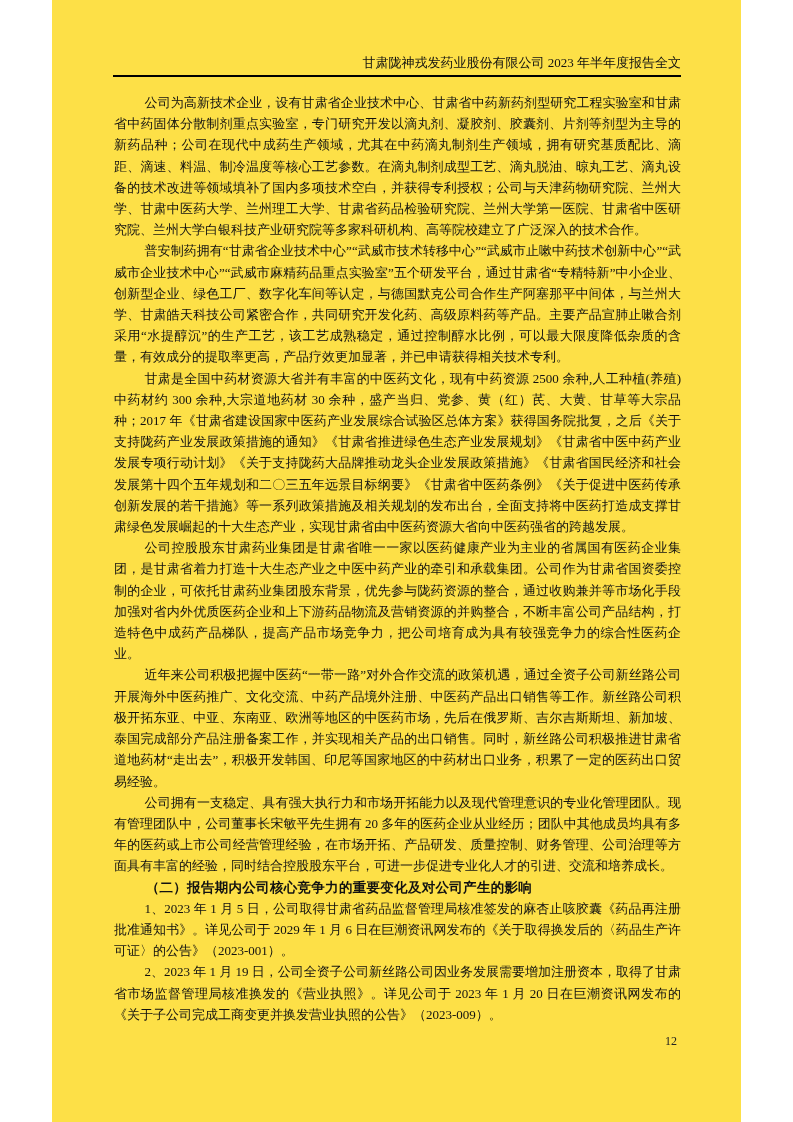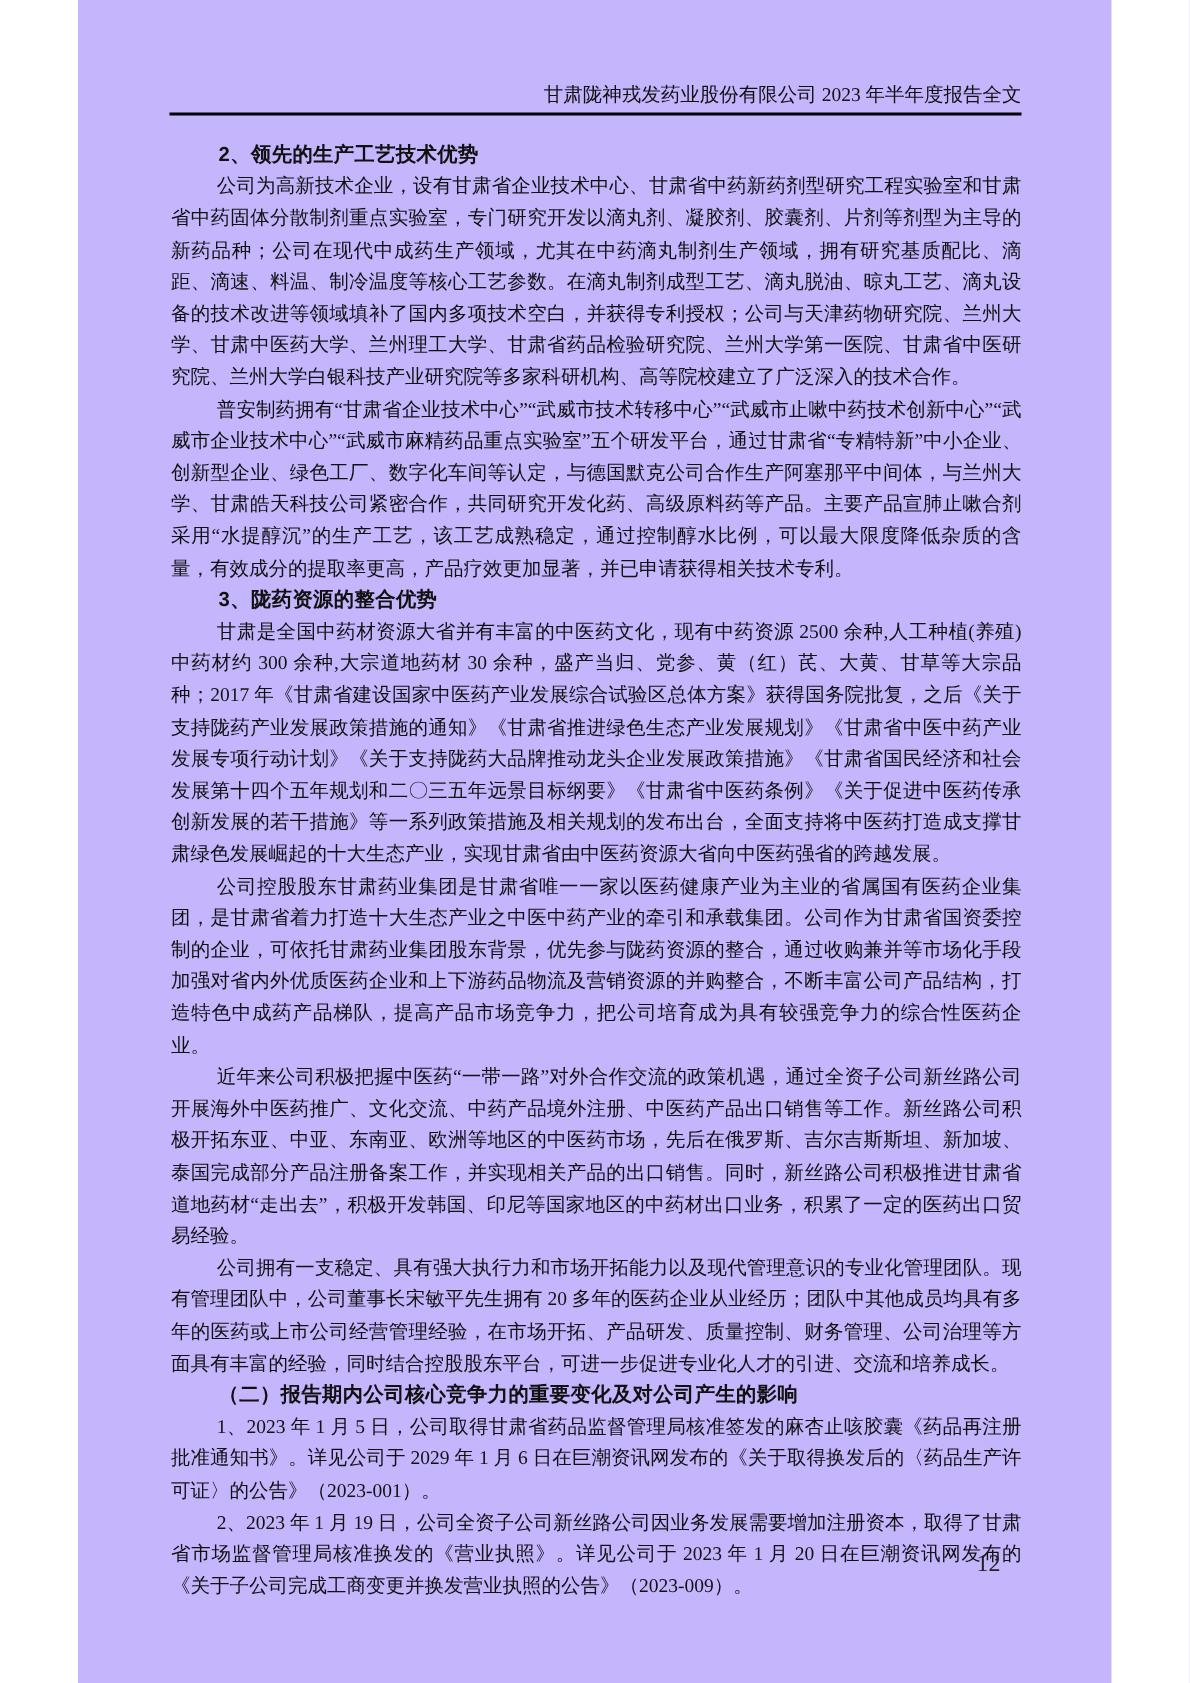--- a/index.html
+++ b/index.html
@@ -2,21 +2,21 @@
 <html><head>
 <meta charset="utf-8">
 <style>
   * { margin: 0; padding: 0; box-sizing: border-box; }
   html, body { background: #ffffff; }
   .page {
     position: relative;
     width: 689px;
     height: 1122px;
     margin: 0 auto;
-    background: #c4b5fd;
+    background: #fde047;
     color: #1a1a1a;
     font-family: "Liberation Serif", "DejaVu Serif", serif;
     overflow: hidden;
   }
   .page-header {
     position: absolute;
     top: 0;
     left: 61px;
     right: 60px;
     padding-top: 54px;
@@ -44,39 +44,37 @@
   }
   .doc-body h3 {
     font-size: 13.5px;
     font-weight: bold;
     font-family: "Liberation Sans", "DejaVu Sans", sans-serif;
     letter-spacing: 0.3px;
   }
   .page-footer {
     position: absolute;
     top: 1034px;
-    right: 74px;
-    font-size: 16px;
+    right: 64px;
+    font-size: 12px;
     color: #222222;
   }
 </style>
 </head>
 <body>
 
 <div class="page">
 
   <header class="page-header">
     <span>甘肃陇神戎发药业股份有限公司 2023 年半年度报告全文</span>
   </header>
 
   <main class="doc-body">
-    <h3>2、领先的生产工艺技术优势</h3>
     <p>公司为高新技术企业，设有甘肃省企业技术中心、甘肃省中药新药剂型研究工程实验室和甘肃省中药固体分散制剂重点实验室，专门研究开发以滴丸剂、凝胶剂、胶囊剂、片剂等剂型为主导的新药品种；公司在现代中成药生产领域，尤其在中药滴丸制剂生产领域，拥有研究基质配比、滴距、滴速、料温、制冷温度等核心工艺参数。在滴丸制剂成型工艺、滴丸脱油、晾丸工艺、滴丸设备的技术改进等领域填补了国内多项技术空白，并获得专利授权；公司与天津药物研究院、兰州大学、甘肃中医药大学、兰州理工大学、甘肃省药品检验研究院、兰州大学第一医院、甘肃省中医研究院、兰州大学白银科技产业研究院等多家科研机构、高等院校建立了广泛深入的技术合作。</p>
     <p>普安制药拥有“甘肃省企业技术中心”“武威市技术转移中心”“武威市止嗽中药技术创新中心”“武威市企业技术中心”“武威市麻精药品重点实验室”五个研发平台，通过甘肃省“专精特新”中小企业、创新型企业、绿色工厂、数字化车间等认定，与德国默克公司合作生产阿塞那平中间体，与兰州大学、甘肃皓天科技公司紧密合作，共同研究开发化药、高级原料药等产品。主要产品宣肺止嗽合剂采用“水提醇沉”的生产工艺，该工艺成熟稳定，通过控制醇水比例，可以最大限度降低杂质的含量，有效成分的提取率更高，产品疗效更加显著，并已申请获得相关技术专利。</p>
-    <h3>3、陇药资源的整合优势</h3>
     <p>甘肃是全国中药材资源大省并有丰富的中医药文化，现有中药资源 2500 余种,人工种植(养殖)中药材约 300 余种,大宗道地药材 30 余种，盛产当归、党参、黄（红）芪、大黄、甘草等大宗品种；2017 年《甘肃省建设国家中医药产业发展综合试验区总体方案》获得国务院批复，之后《关于支持陇药产业发展政策措施的通知》《甘肃省推进绿色生态产业发展规划》《甘肃省中医中药产业发展专项行动计划》《关于支持陇药大品牌推动龙头企业发展政策措施》《甘肃省国民经济和社会发展第十四个五年规划和二〇三五年远景目标纲要》《甘肃省中医药条例》《关于促进中医药传承创新发展的若干措施》等一系列政策措施及相关规划的发布出台，全面支持将中医药打造成支撑甘肃绿色发展崛起的十大生态产业，实现甘肃省由中医药资源大省向中医药强省的跨越发展。</p>
     <p>公司控股股东甘肃药业集团是甘肃省唯一一家以医药健康产业为主业的省属国有医药企业集团，是甘肃省着力打造十大生态产业之中医中药产业的牵引和承载集团。公司作为甘肃省国资委控制的企业，可依托甘肃药业集团股东背景，优先参与陇药资源的整合，通过收购兼并等市场化手段加强对省内外优质医药企业和上下游药品物流及营销资源的并购整合，不断丰富公司产品结构，打造特色中成药产品梯队，提高产品市场竞争力，把公司培育成为具有较强竞争力的综合性医药企业。</p>
     <p>近年来公司积极把握中医药“一带一路”对外合作交流的政策机遇，通过全资子公司新丝路公司开展海外中医药推广、文化交流、中药产品境外注册、中医药产品出口销售等工作。新丝路公司积极开拓东亚、中亚、东南亚、欧洲等地区的中医药市场，先后在俄罗斯、吉尔吉斯斯坦、新加坡、泰国完成部分产品注册备案工作，并实现相关产品的出口销售。同时，新丝路公司积极推进甘肃省道地药材“走出去”，积极开发韩国、印尼等国家地区的中药材出口业务，积累了一定的医药出口贸易经验。</p>
     <p>公司拥有一支稳定、具有强大执行力和市场开拓能力以及现代管理意识的专业化管理团队。现有管理团队中，公司董事长宋敏平先生拥有 20 多年的医药企业从业经历；团队中其他成员均具有多年的医药或上市公司经营管理经验，在市场开拓、产品研发、质量控制、财务管理、公司治理等方面具有丰富的经验，同时结合控股股东平台，可进一步促进专业化人才的引进、交流和培养成长。</p>
     <h3>（二）报告期内公司核心竞争力的重要变化及对公司产生的影响</h3>
     <p>1、2023 年 1 月 5 日，公司取得甘肃省药品监督管理局核准签发的麻杏止咳胶囊《药品再注册批准通知书》。详见公司于 2029 年 1 月 6 日在巨潮资讯网发布的《关于取得换发后的〈药品生产许可证〉的公告》（2023-001）。</p>
     <p>2、2023 年 1 月 19 日，公司全资子公司新丝路公司因业务发展需要增加注册资本，取得了甘肃省市场监督管理局核准换发的《营业执照》。详见公司于 2023 年 1 月 20 日在巨潮资讯网发布的《关于子公司完成工商变更并换发营业执照的公告》（2023-009）。</p>
   </main>
 
   <footer class="page-footer">

